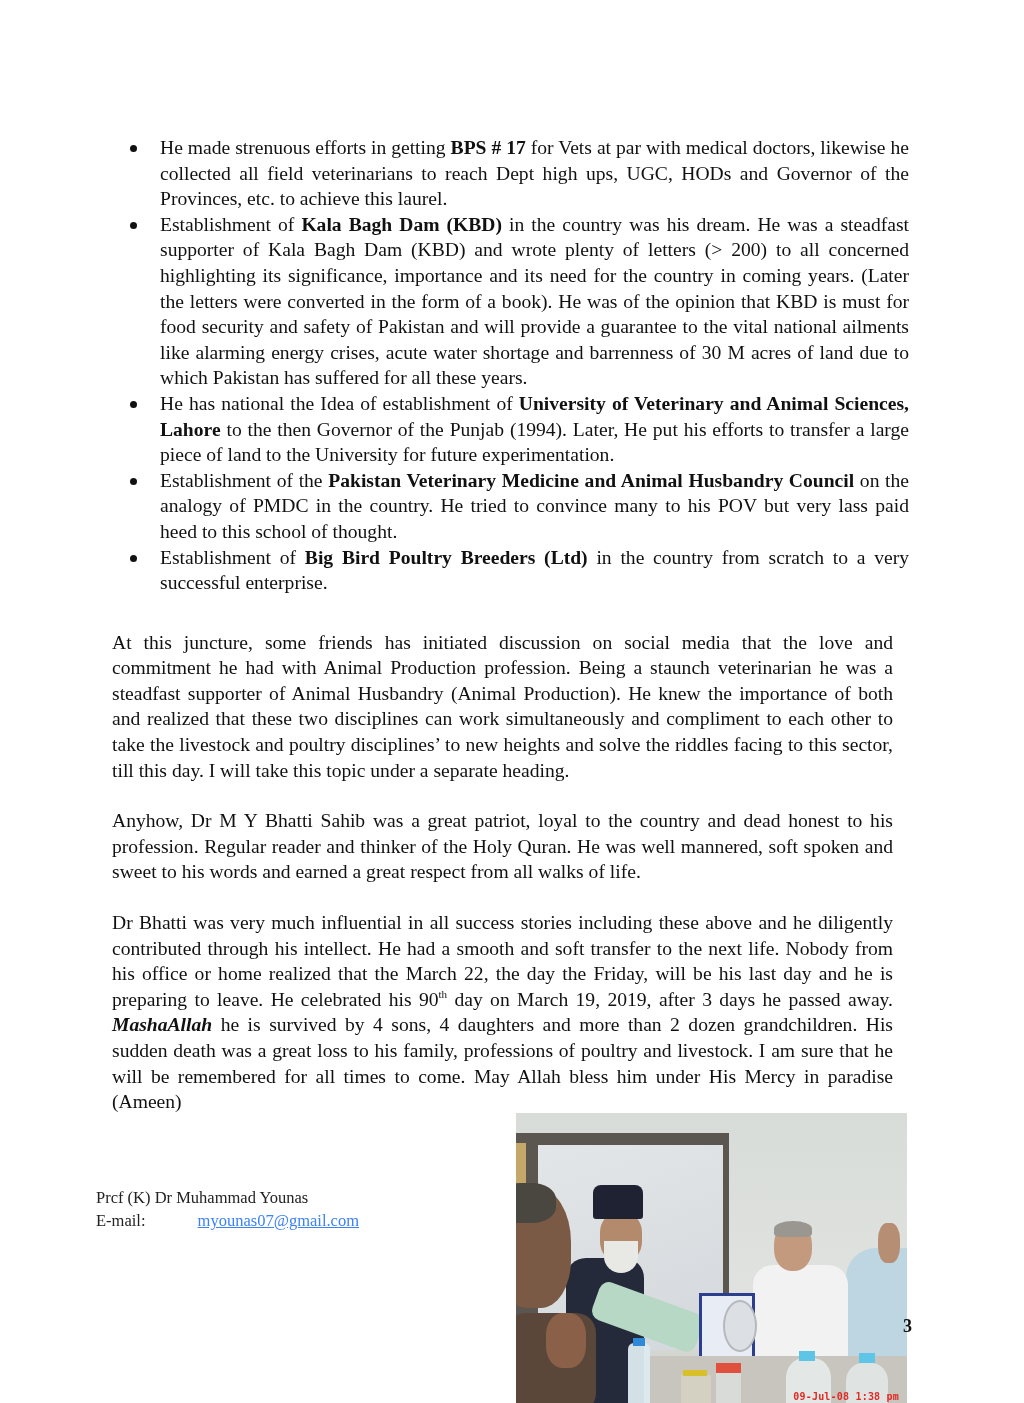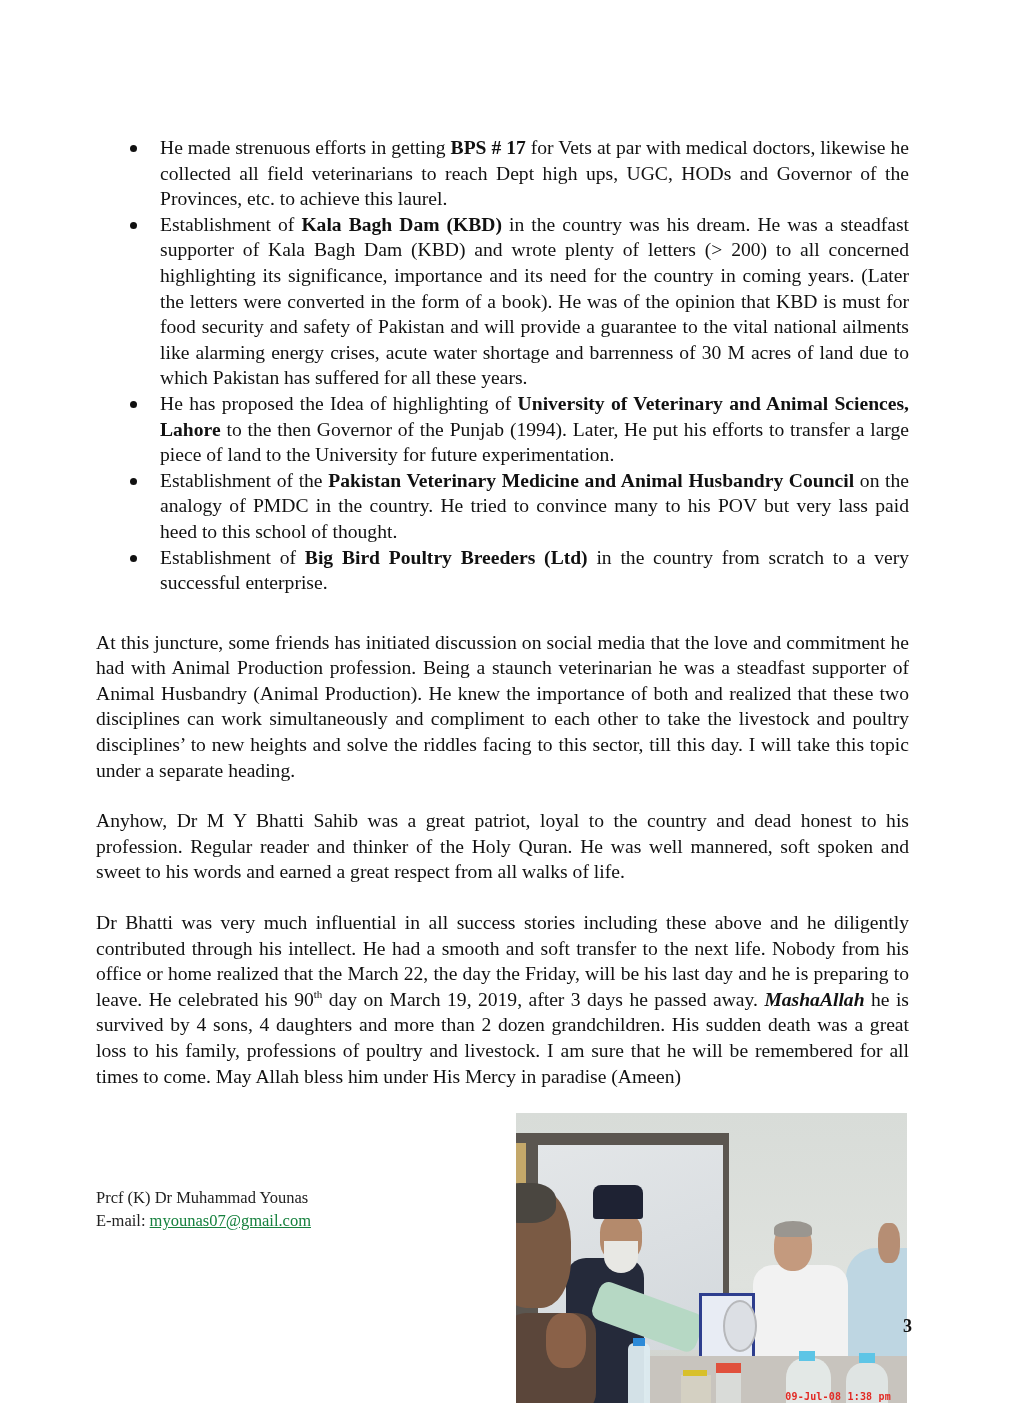--- a/index.html
+++ b/index.html
@@ -3,28 +3,28 @@
   <meta charset="utf-8">
   <style>
     html, body { margin: 0; padding: 0; background: #ffffff; }
     body { width: 1024px; height: 1403px; position: relative; overflow: hidden;
            font-family: "Liberation Serif", "DejaVu Serif", serif; color: #111; }
     .page { position: absolute; left: 0; top: 0; width: 1024px; height: 1403px; background: #fff; }
     .content { position: absolute; left: 96px; top: 135px; width: 813px; font-size: 19.6px; line-height: 25.6px; }
     ul.bullets { list-style: none; margin: 0; padding: 0; }
     ul.bullets li { position: relative; padding-left: 64px; text-align: justify; }
     ul.bullets li .dot { position: absolute; left: 34px; top: 10px; width: 7px; height: 7px; background: #111; border-radius: 50%; }
-    p { margin: 0; text-align: justify; }
+    p { margin: 16px; text-align: justify; }
     .p1 { margin-top: 34px; }
     .p2 { margin-top: 25px; }
     .p3 { margin-top: 25px; }
     b { font-weight: bold; }
     sup { font-size: 11px; line-height: 0; vertical-align: super; }
     .signature { position: absolute; left: 96px; top: 1186px; font-size: 16.5px; line-height: 23px; color: #222; }
-    .signature a { color: #15803d; text-decoration: underline; }
+    .signature a { color: #3b82f6; text-decoration: underline; margin-left: 48px; }
 
     .photo { position: absolute; left: 516px; top: 1113px; width: 391px; height: 290px; overflow: hidden; background: #cfd3d0; }
     .ph-wall { position: absolute; left: 0; top: 0; width: 100%; height: 100%; background: linear-gradient(180deg, #d8dcd8 0%, #dfe2de 60%, #c9ccc7 100%); }
     .ph-board-frame { position: absolute; left: 0; top: 20px; width: 213px; height: 210px; background: #5b5650; }
     .ph-board { position: absolute; left: 22px; top: 32px; width: 185px; height: 205px; background: linear-gradient(160deg, #e3e6e8, #d3d8dc); }
     .ph-board-edge { position: absolute; left: 0; top: 30px; width: 10px; height: 70px; background: #c4a86a; }
     .ph-person-left-head { position: absolute; left: -20px; top: 75px; width: 75px; height: 120px; background: #7a5a44; border-radius: 40% 45% 40% 40%; }
     .ph-person-left-hair { position: absolute; left: -20px; top: 70px; width: 60px; height: 40px; background: #4a4640; border-radius: 40%; }
     .ph-person-left-body { position: absolute; left: -10px; top: 200px; width: 90px; height: 100px; background: #5b463a; border-radius: 20px; }
     .ph-hand { position: absolute; left: 30px; top: 200px; width: 40px; height: 55px; background: #8a6148; border-radius: 40%; }
@@ -44,41 +44,41 @@
     .ph-bottle1 { position: absolute; left: 112px; top: 230px; width: 22px; height: 62px; background: rgba(220,235,240,0.95); border-radius: 6px 6px 2px 2px; }
     .ph-bottle1-cap { position: absolute; left: 117px; top: 225px; width: 12px; height: 8px; background: #2c8ad8; }
     .ph-bottle2 { position: absolute; left: 270px; top: 245px; width: 45px; height: 50px; background: #e3e8e6; border-radius: 40% 40% 6px 6px; }
     .ph-bottle2-cap { position: absolute; left: 283px; top: 238px; width: 16px; height: 10px; background: #5ec5e6; }
     .ph-bottle3 { position: absolute; left: 330px; top: 250px; width: 42px; height: 45px; background: #dfe4e3; border-radius: 40% 40% 6px 6px; }
     .ph-bottle3-cap { position: absolute; left: 343px; top: 240px; width: 16px; height: 10px; background: #5ec5e6; }
     .ph-jug { position: absolute; left: 200px; top: 255px; width: 25px; height: 40px; background: #d9dbd8; }
     .ph-jug-cap { position: absolute; left: 200px; top: 250px; width: 25px; height: 10px; background: #e0503c; }
     .ph-small-bottles { position: absolute; left: 165px; top: 262px; width: 30px; height: 30px; background: #d4d0c2; }
     .ph-small-caps { position: absolute; left: 167px; top: 257px; width: 24px; height: 6px; background: #d8c02a; }
-    .ph-timestamp { position: absolute; right: 16px; bottom: 1px; font-family: "DejaVu Sans Mono", monospace; font-size: 10px; font-weight: bold; color: #e22a24; letter-spacing: 0.2px; }
+    .ph-timestamp { position: absolute; right: 8px; bottom: 1px; font-family: "DejaVu Sans Mono", monospace; font-size: 10px; font-weight: bold; color: #e22a24; letter-spacing: 0.2px; }
     .page-number { position: absolute; left: 903px; top: 1316px; font-size: 18px; font-weight: bold; font-family: "Liberation Serif", serif; color: #111; }
   </style>
 </head>
 <body>
 
 <div class="page">
 
   <div class="content">
     <ul class="bullets">
       <li>
         <span class="dot"></span>
         <span>He made strenuous efforts in getting </span><b>BPS # 17</b><span> for Vets at par with medical doctors, likewise he collected all field veterinarians to reach Dept high ups, UGC, HODs and Governor of the Provinces, etc. to achieve this laurel.</span>
       </li>
       <li>
         <span class="dot"></span>
         <span>Establishment of </span><b>Kala Bagh Dam (KBD)</b><span> in the country was his dream. He was a steadfast supporter of Kala Bagh Dam (KBD) and wrote plenty of letters (&gt; 200) to all concerned highlighting its significance, importance and its need for the country in coming years. (Later the letters were converted in the form of a book). He was of the opinion that KBD is must for food security and safety of Pakistan and will provide a guarantee to the vital national ailments like alarming energy crises, acute water shortage and barrenness of 30 M acres of land due to which Pakistan has suffered for all these years.</span>
       </li>
       <li>
         <span class="dot"></span>
-        <span>He has proposed the Idea of highlighting of </span><b>University of Veterinary and Animal Sciences, Lahore</b><span> to the then Governor of the Punjab (1994). Later, He put his efforts to transfer a large piece of land to the University for future experimentation.</span>
+        <span>He has national the Idea of establishment of </span><b>University of Veterinary and Animal Sciences, Lahore</b><span> to the then Governor of the Punjab (1994). Later, He put his efforts to transfer a large piece of land to the University for future experimentation.</span>
       </li>
       <li>
         <span class="dot"></span>
         <span>Establishment of the </span><b>Pakistan Veterinary Medicine and Animal Husbandry Council</b><span> on the analogy of PMDC in the country. He tried to convince many to his POV but very lass paid heed to this school of thought.</span>
       </li>
       <li>
         <span class="dot"></span>
         <span>Establishment of </span><b>Big Bird Poultry Breeders (Ltd)</b><span> in the country from scratch to a very successful enterprise.</span>
       </li>
     </ul>

